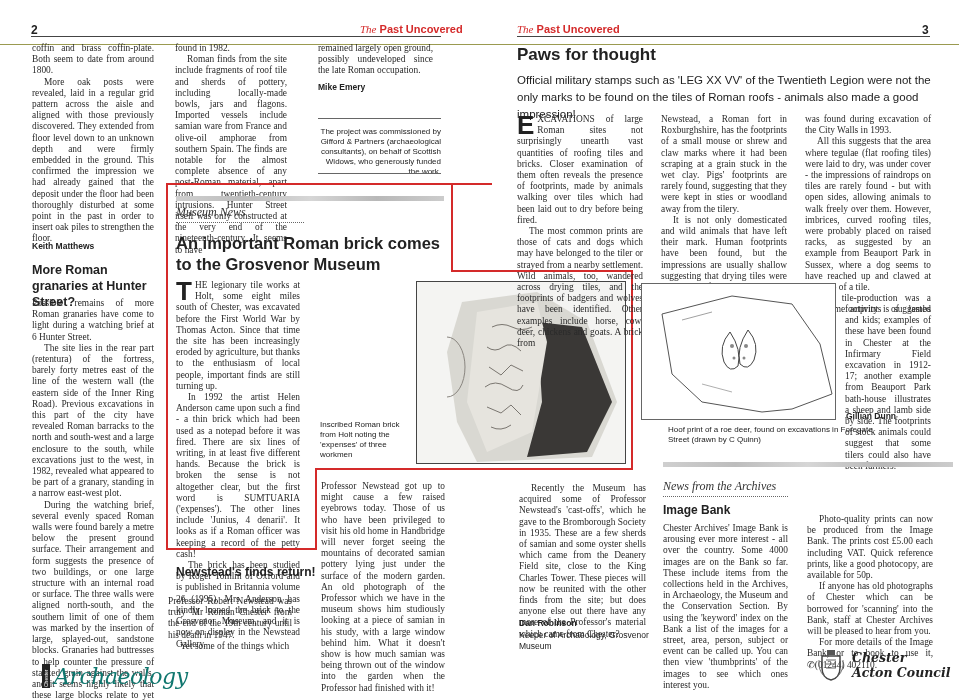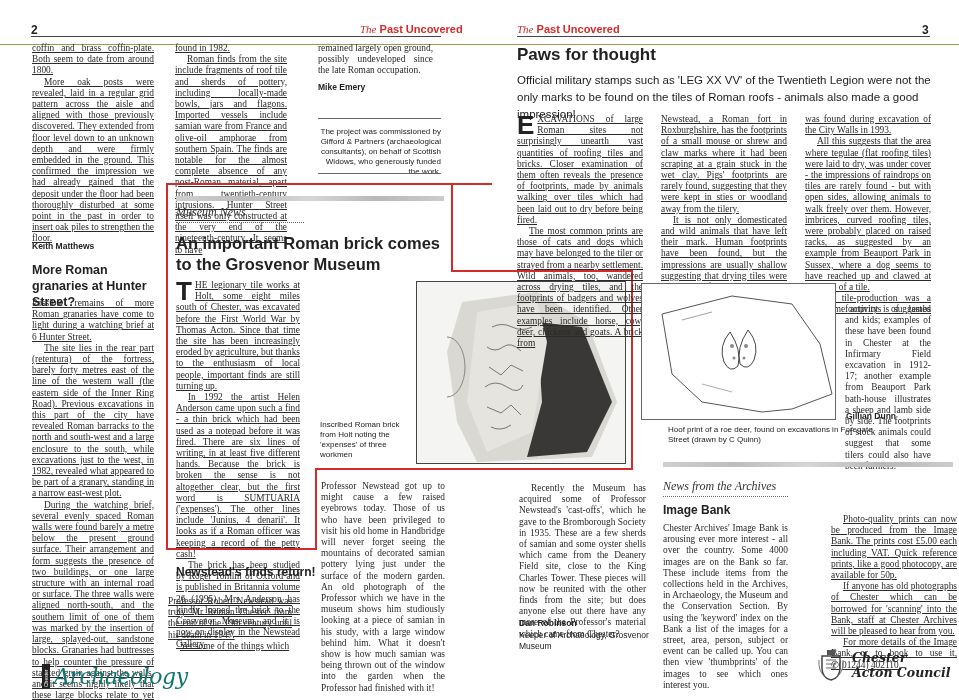--- a/index.html
+++ b/index.html
@@ -1,21 +1,21 @@
 <!DOCTYPE html>
 <html><head>
 <meta charset="utf-8">
 <style>
   * { box-sizing: border-box; margin: 0; padding: 0; }
   html, body { width: 959px; height: 700px; background: #ffffff; overflow: hidden; }
   body { position: relative; font-family: "Liberation Serif", serif; color: #222; }
 
   .abs { position: absolute; }
   .serif { font-family: "Liberation Serif", serif; font-size: 9.4px; line-height: 11.2px; color: #2a2a2a; text-align: justify; }
-  .serif p { text-indent: 12px; text-decoration: underline; }
+  .serif p { text-indent: 12px; }
   .serif p.noindent { text-indent: 0; }
   .sans { font-family: "Liberation Sans", sans-serif; }
 
   
   .pagenum { font-family: "Liberation Sans", sans-serif; font-weight: bold; font-size: 12px; color: #222; }
   .runhead { font-family: "Liberation Sans", sans-serif; font-weight: bold; font-size: 11px; color: #d42a2a; }
   .runhead .the { font-family: "Liberation Serif", serif; font-style: italic; font-weight: normal; color: #d42a2a; }
   .rule-dark { position: absolute; height: 1px; background: #444; }
   .rule-olive { position: absolute; height: 1px; background: #9a9a50; }
 
@@ -166,21 +166,21 @@
 
 <div class="abs serif" style="left:519px;top:483px;width:127px;text-indent:12px;">Recently the Museum has acquired some of Professor Newstead's 'cast-offs', which he gave to the Bromborough Society in 1935. These are a few sherds of samian and some oyster shells which came from the Deanery Field site, close to the King Charles Tower. These pieces will now be reunited with the other finds from the site; but does anyone else out there have any more of the Professor's material which came from Chester?</div>
 <div class="abs byline" style="left:519px;top:618px;">Dan Robinson</div>
 <div class="abs note" style="left:519px;top:630px;width:130px;font-size:8.5px;line-height:11px;">Keeper of Archaeology, Grosvenor Museum</div>
 
 <div class="abs graybar" style="left:663px;top:462px;width:290px;"></div>
 <div class="abs kicker" style="left:663px;top:479px;">News from the Archives</div>
 <div class="abs dotted" style="left:663px;top:496px;width:125px;"></div>
 <div class="abs h2" style="left:663px;top:503px;font-size:12px;">Image Bank</div>
 <div class="abs serif" style="left:663px;top:523px;width:125px;">Chester Archives' Image Bank is arousing ever more interest - all over the country. Some 4000 images are on the Bank so far. These include items from the collections held in the Archives, in Archaeology, the Museum and the Conservation Section. By using the 'keyword' index on the Bank a list of the images for a street, area, person, subject or event can be called up. You can then view 'thumbprints' of the images to see which ones interest you.</div>
-<div class="abs serif" style="left:807px;top:514px;width:126px;margin-left:24px;">
+<div class="abs serif" style="left:807px;top:514px;width:126px;">
   <p>Photo-quality prints can now be produced from the Image Bank. The prints cost £5.00 each including VAT. Quick reference prints, like a good photocopy, are available for 50p.</p>
   <p>If anyone has old photographs of Chester which can be borrowed for 'scanning' into the Bank, staff at Chester Archives will be pleased to hear from you.</p>
   <p>For more details of the Image Bank, or to book to use it, ✆(01244) 402110.</p>
 </div>
 
 <div class="abs" style="left:818px;top:648px;display:flex;align-items:center;">
   <svg width="26" height="34" viewBox="0 0 26 34">
     <path d="M9 2 h8 v5 h-8z" fill="#555"></path>
     <path d="M4 8 h18 v12 q0 10 -9 12 q-9 -2 -9 -12z" fill="none" stroke="#444" stroke-width="1.5"></path>
     <path d="M8 12 h10 M8 16 h10 M8 20 h10" stroke="#666" stroke-width="1"></path>

